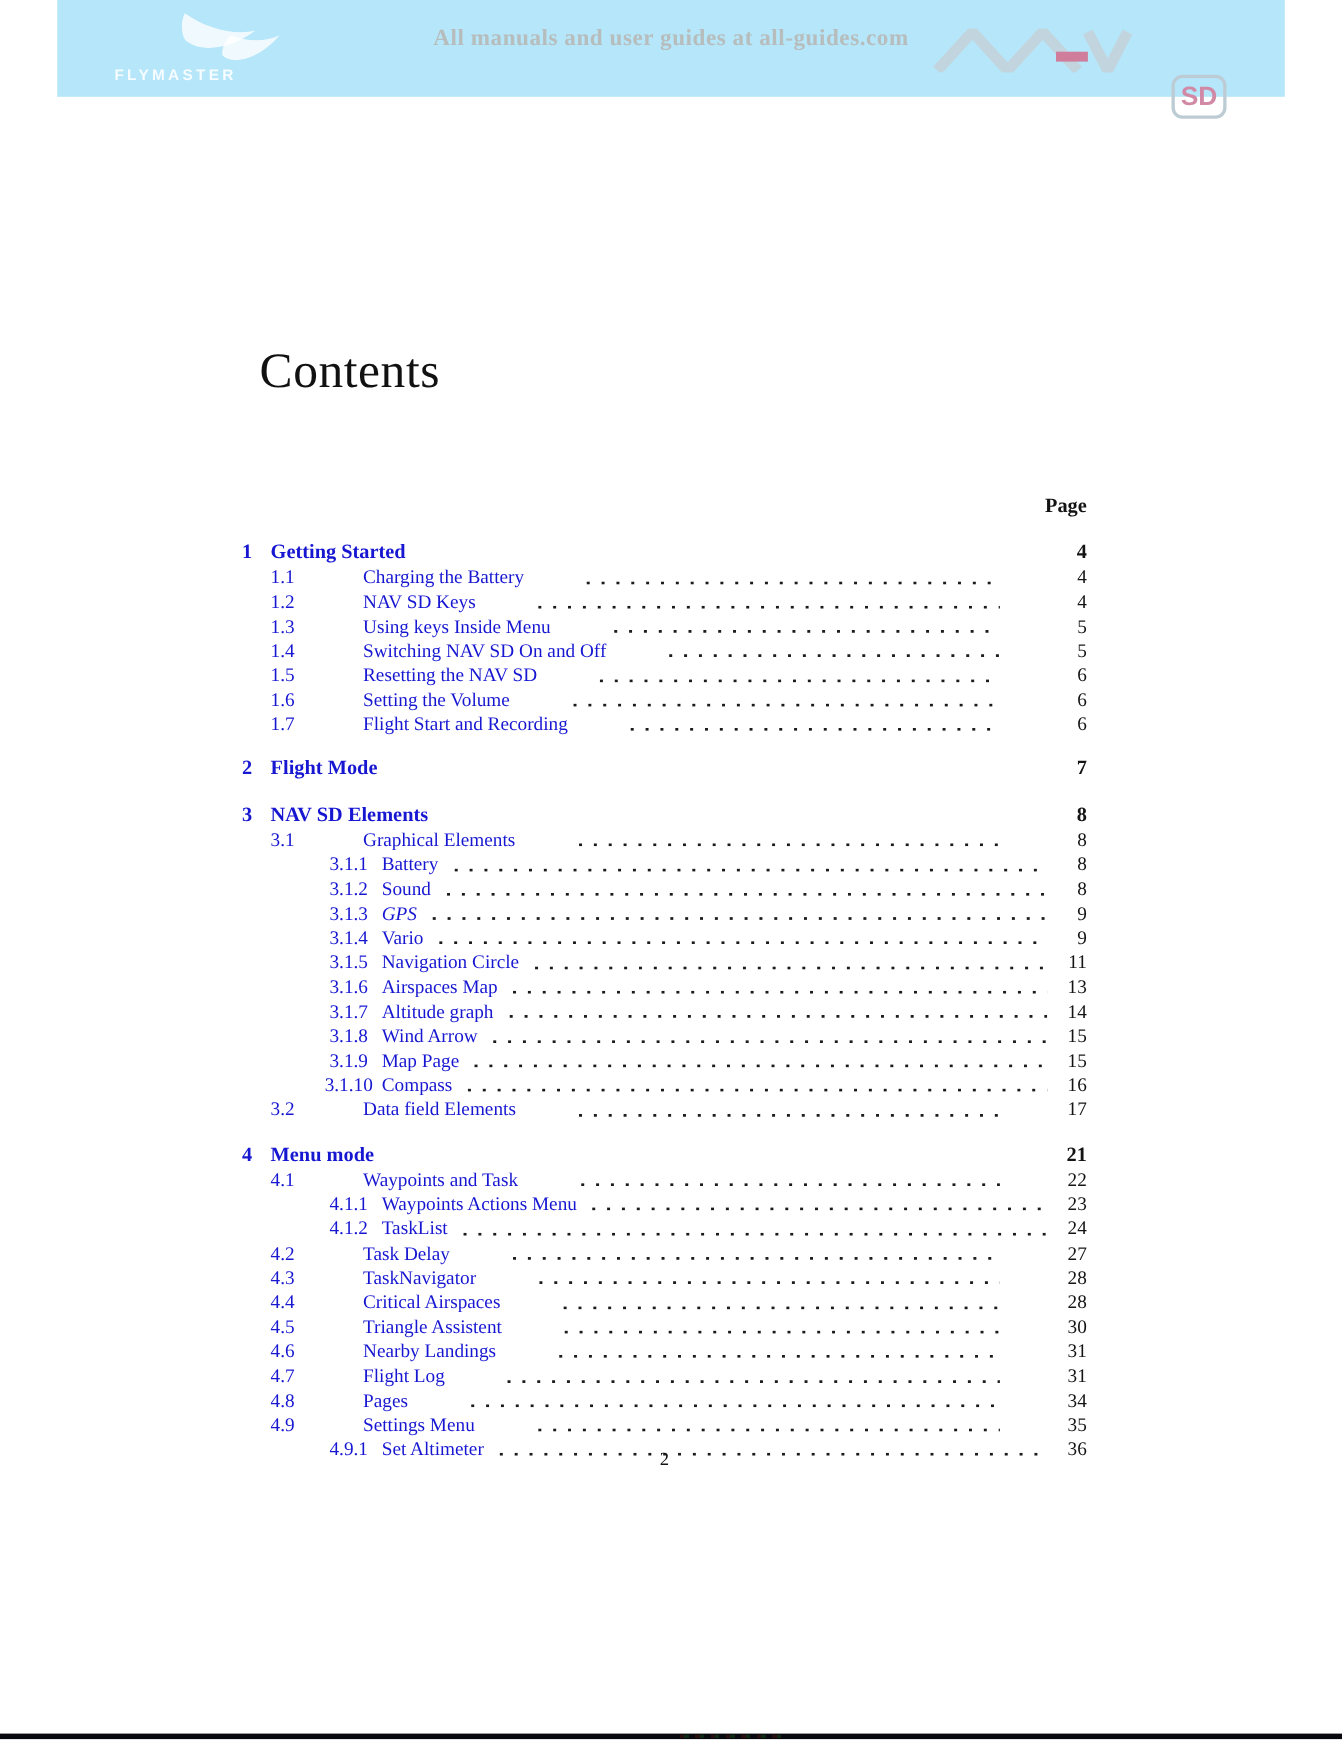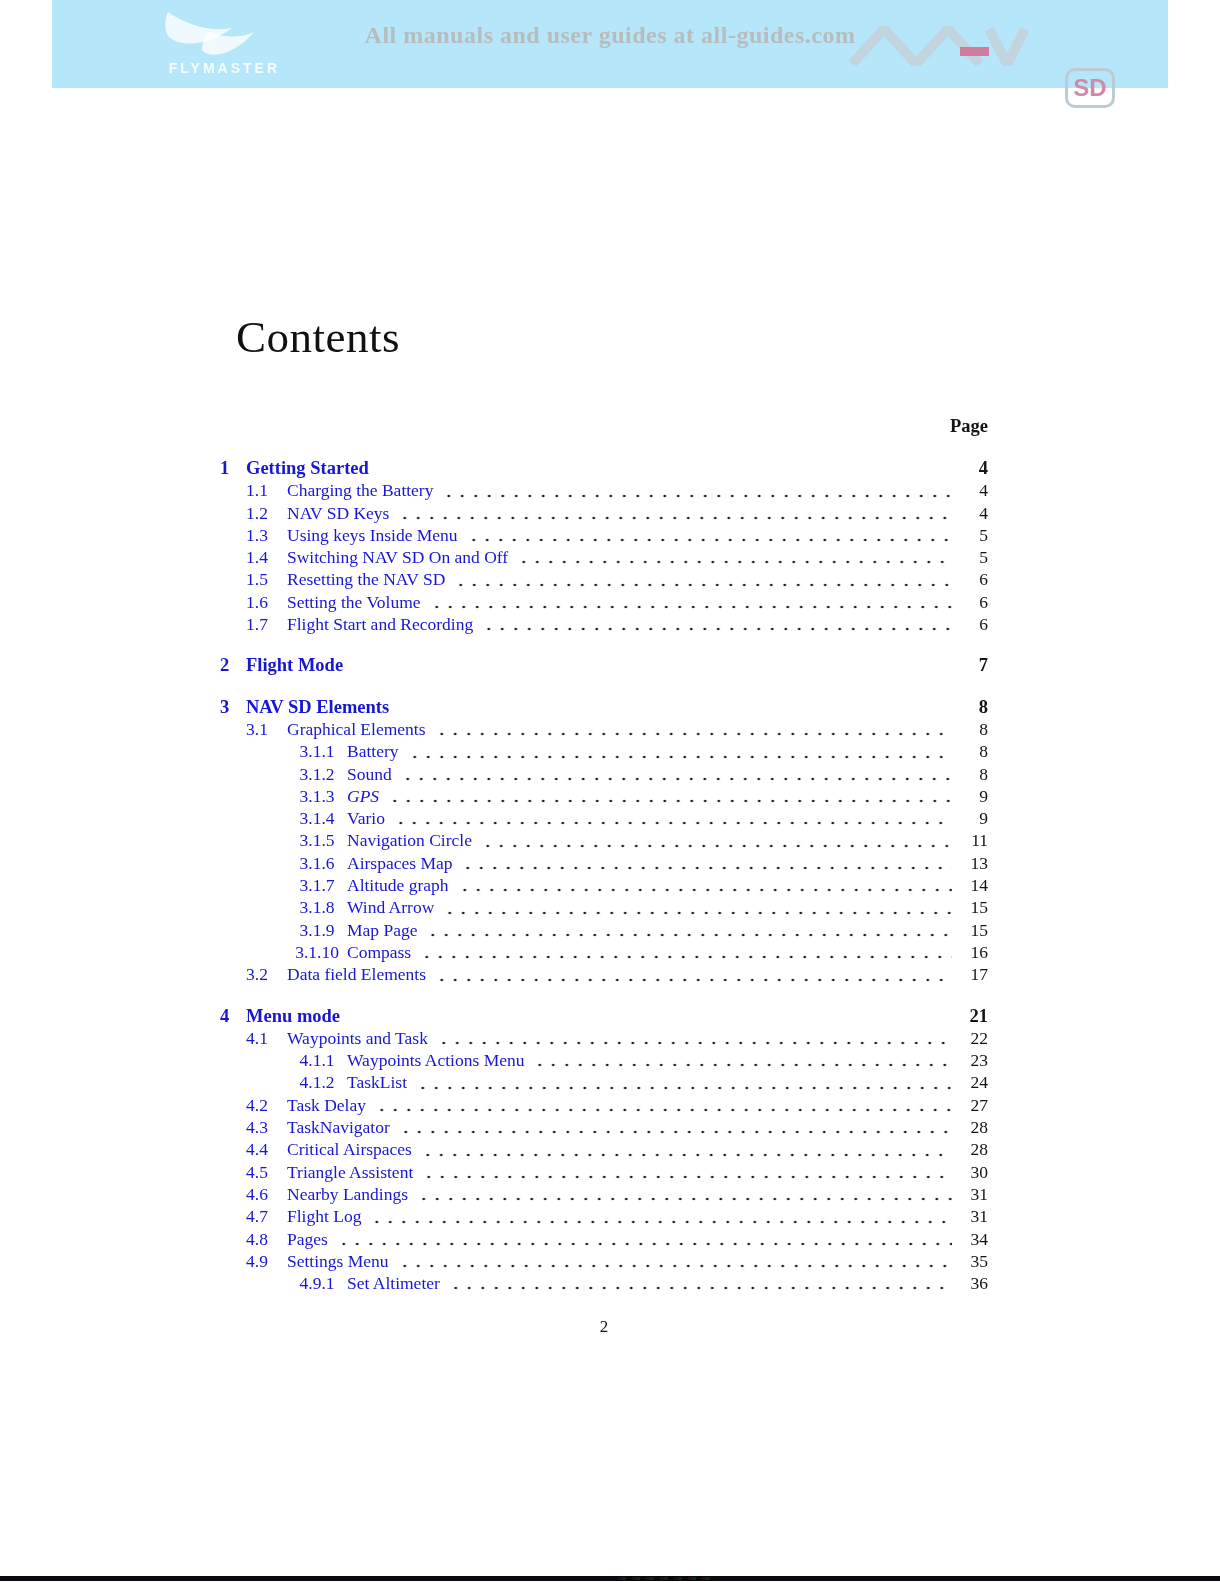--- a/index.html
+++ b/index.html
@@ -8,70 +8,70 @@
     font-family:"Liberation Serif","DejaVu Serif",serif;color:#161616;
     overflow:hidden;
   }
   
   .header{
     position:absolute;left:52px;top:0;width:1116px;height:88px;
     background:#b5e6f9;
   }
   .watermark{
     position:absolute;left:50%;top:22px;transform:translateX(-50%);
-    font-family:"Liberation Serif",serif;font-weight:bold;font-size:24px;
+    font-family:"Liberation Serif",serif;font-weight:bold;font-size:21px;
     color:#b7bcbc;white-space:nowrap;letter-spacing:0.5px;
   }
   .flymaster{
     position:absolute;left:50px;top:8px;width:180px;height:74px;
   }
   .flymaster svg{position:absolute;left:8px;top:2px;}
   .flymaster .brand{
-    position:absolute;left:2px;top:52px;width:176px;text-align:right;
+    position:absolute;left:2px;top:52px;width:176px;text-align:left;
     font-family:"Liberation Sans",sans-serif;font-weight:bold;font-size:14px;
     letter-spacing:3px;color:rgba(255,255,255,0.88);
   }
   .navlogo{
     position:absolute;left:796px;top:26px;width:182px;height:40px;
   }
   .sd-badge{
     position:absolute;left:1013px;top:26px;width:44px;height:34px;
     border:3px solid #bccbd4;border-radius:10px;
     display:flex;align-items:center;justify-content:center;
     font-family:"Liberation Sans",sans-serif;font-weight:bold;font-size:24px;
     color:#d189a6;background:transparent;margin-top:42px;
   }
   
   .content{position:absolute;left:220px;top:296px;width:768px;}
   .doc-title{
     margin:16px;font-size:45px;line-height:50px;font-weight:500;color:#111111;
     letter-spacing:0.5px;
   }
   .page-heading{
-    margin-top:52px;text-align:right;font-weight:bold;font-size:18.5px;
+    margin-top:86px;text-align:right;font-weight:bold;font-size:18.5px;
     line-height:24px;color:#141414;
   }
   .toc-list{margin-top:12px;}
   .toc-row{
     display:flex;align-items:baseline;line-height:22.3px;font-size:17.5px;
     color:#141414;
   }
   .toc-row .num{flex:0 0 auto;color:#1717d2;}
   .toc-row .title{flex:0 0 auto;white-space:nowrap;color:#1717d2;}
   .toc-row .title.italic{font-style:italic;}
   .toc-row .leader{
     flex:1 1 auto;align-self:stretch;margin:0 6px 0 9px;
     background-image:radial-gradient(circle,#1b1b1b 1.35px,rgba(0,0,0,0) 1.6px);
     background-size:13.5px 4px;background-repeat:repeat-x;
     background-position:left bottom 4px;
   }
   .toc-row .pg{flex:0 0 auto;min-width:30px;text-align:right;color:#141414;}
   .toc-row.level1{font-weight:bold;font-size:18.5px;margin-top:19px;}
   .toc-row.level1 .leader{background:none;}
-  .toc-row.level2{padding-left:26px;}
+  .toc-row.level2{padding-left:26px;gap:43px;}
   .toc-row.level2 .num{width:41px;}
   .toc-row.level3{padding-left:67px;}
   .toc-row.level3 .num{width:60px;text-align:center;}
   .toc-row.level1 .num{width:26px;}
   
   .footer-num{
     position:absolute;left:220px;top:1317px;width:768px;text-align:center;
     font-size:17px;color:#141414;
   }
   .bottom-bar{

